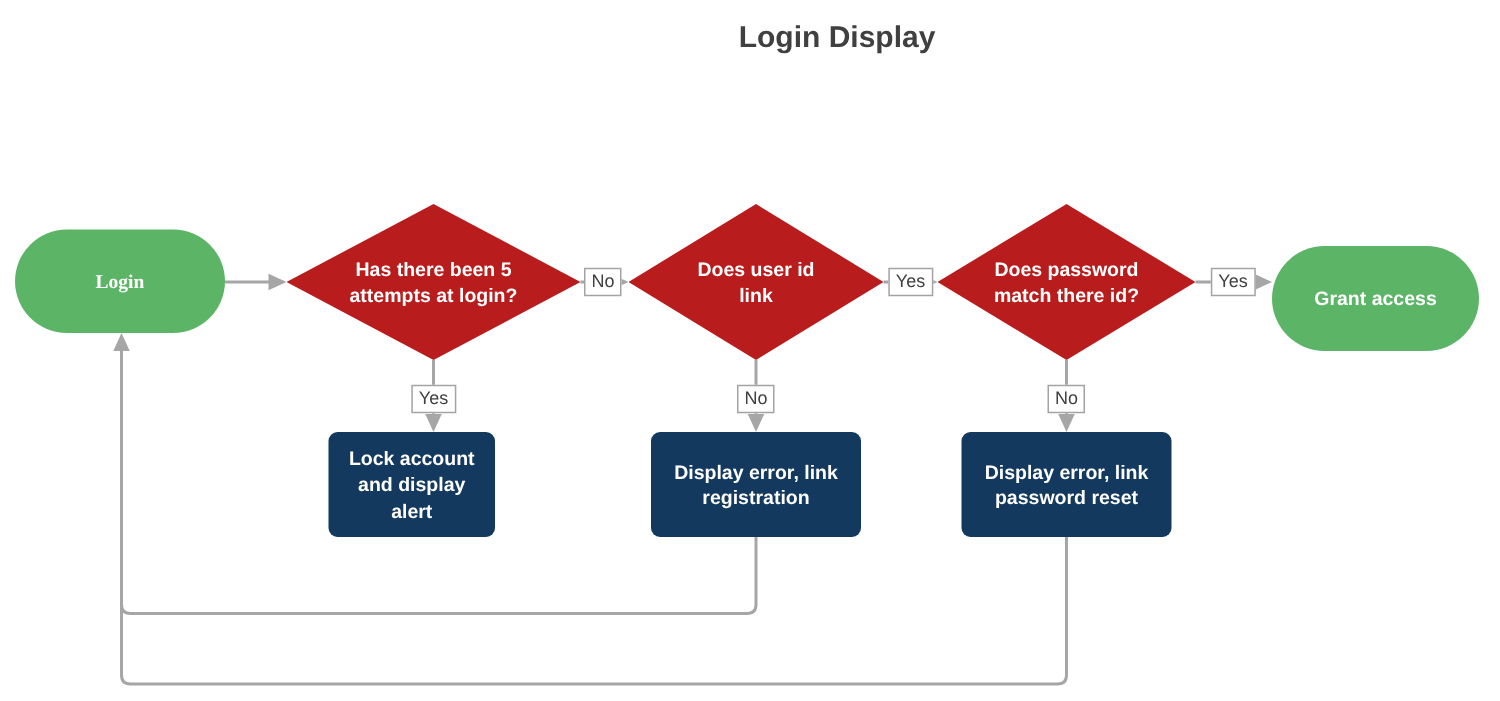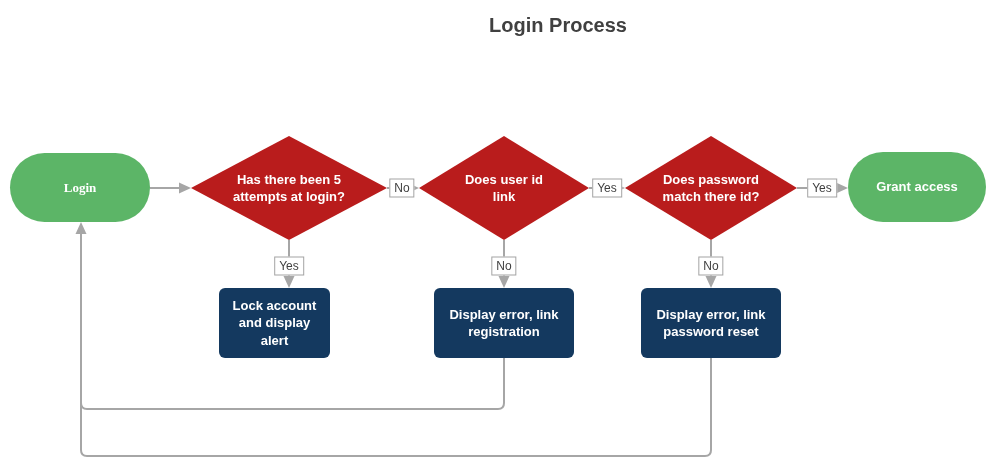--- a/index.html
+++ b/index.html
@@ -28,42 +28,42 @@
     font-size:12px; line-height:1.25; padding:1px 4px; z-index:3;
   }
 
   .diagram-title {
     position:absolute; left:458px; top:14px; width:200px; text-align:center;
     font-size:20px; font-weight:700; color:#404040; z-index:2;
   }
 
   
   #node-login  { left:10px;  top:153px; width:140px; height:69px;font-family:Liberation Serif, serif; }
-  #node-grant  { left:848px; top:152px; width:138px; height:70px; }
+  #node-grant  { left:848px; top:164px; width:138px; height:70px; }
   #node-d1     { left:191px; top:136px; width:196px; height:104px; }
   #node-d2     { left:419px; top:136px; width:170px; height:104px; }
   #node-d3     { left:625px; top:136px; width:172px; height:104px; }
   #node-b1     { left:219px; top:288px; width:111px; height:70px; }
   #node-b2     { left:434px; top:288px; width:140px; height:70px; }
   #node-b3     { left:641px; top:288px; width:140px; height:70px; }
 
   
   #lbl-no1  { left:402px; top:188px; }
   #lbl-yes2 { left:607px; top:188px; }
   #lbl-yes3 { left:822px; top:188px; }
   #lbl-yes-d1 { left:289px; top:266px; }
   #lbl-no-d2  { left:504px; top:266px; }
   #lbl-no-d3  { left:711px; top:266px; }
 </style>
 </head>
 <body>
 
 <div id="canvas">
 
-  <div class="diagram-title">Login Process</div>
+  <div class="diagram-title">Login Display</div>
 
   <svg id="connector-layer" viewBox="0 0 1000 467" xmlns="http://www.w3.org/2000/svg">
 
     <path class="edge-line" d="M 150 188 H 180"></path>
     <polygon class="arrow-head" points="191,188 179,182.5 179,193.5"></polygon>
 
     <path class="edge-line" d="M 387 188 H 409"></path>
     <polygon class="arrow-head" points="419,188 408,183 408,193"></polygon>
 
     <path class="edge-line" d="M 589 188 H 614"></path>

